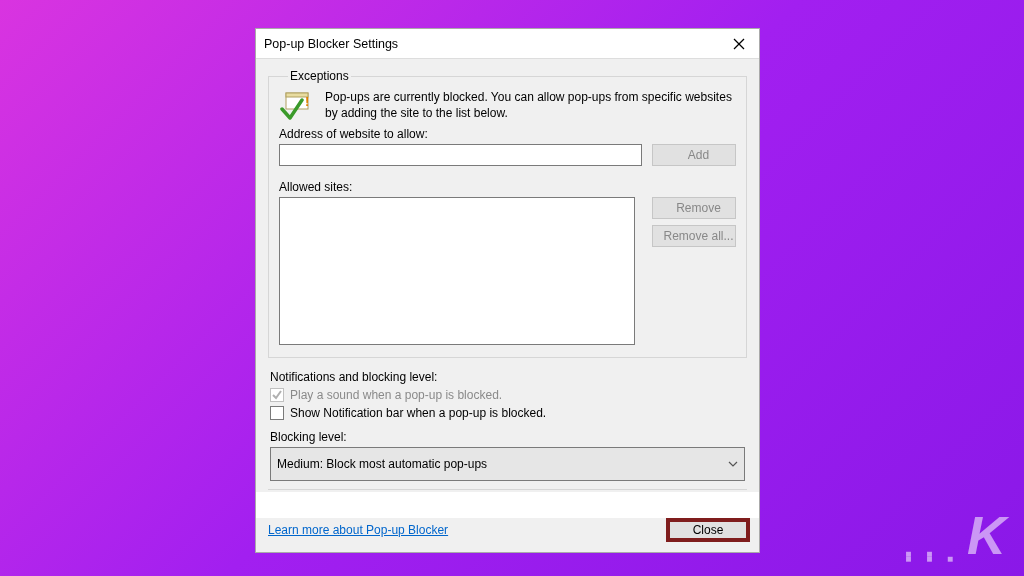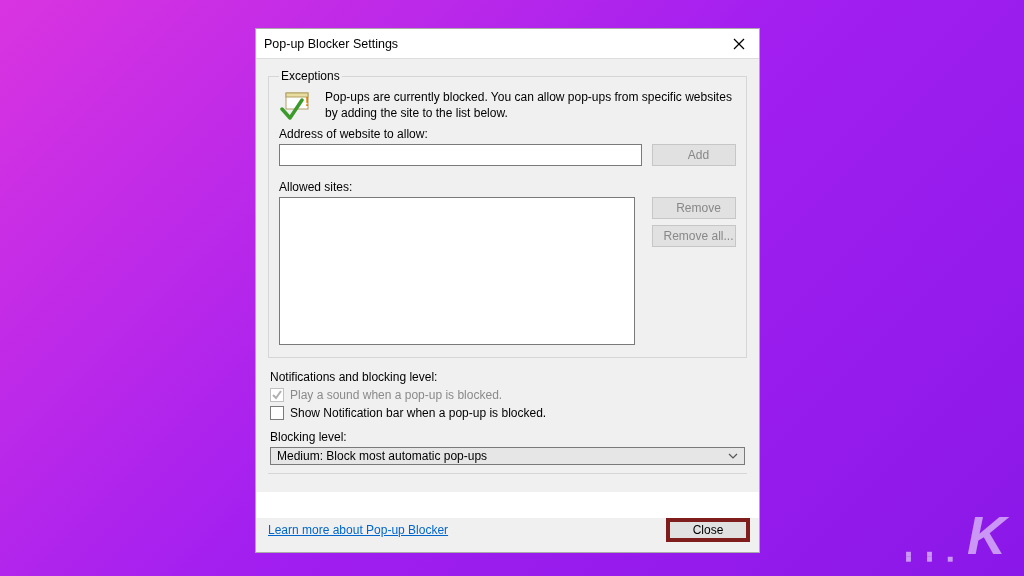--- a/index.html
+++ b/index.html
@@ -42,21 +42,21 @@
       flex-direction: column;
       gap: 8px;
       overflow: hidden;
     }
     fieldset {
       border: 1px solid #d6d6d6;
       padding: 6px 10px 12px 10px;
       font-size: 12px;
       color: #000;
     }
-    fieldset legend { font-size: 12px; color: #000; padding: 0 2px; }
+    fieldset legend { font-size: 12px; color: #000; padding: 0 2px; margin-left: 9px; }
     .exc-top {
       display: flex;
       gap: 10px;
       margin-bottom: 6px;
     }
     .exc-icon { flex: 0 0 36px; display: flex; align-items:flex-start; justify-content:center; padding-top:2px; }
     .exc-desc { font-size: 12px; line-height: 1.35; color: #000; }
     .lbl { font-size: 12px; color: #000; margin-top: 2px; margin-bottom: 3px; }
     .row { display: flex; gap: 10px; align-items: flex-start; }
     .address-input {
@@ -95,21 +95,21 @@
     .chk {
       width:14px; height:14px; border:1px solid #7a7a7a; background:#fff;
       display:flex; align-items:center; justify-content:center;
     }
     .chk.disabled { border-color:#c0c0c0; color:#b0b0b0; }
     .chk.disabled .tick { stroke:#b0b0b0; }
     .chk .tick { stroke:#333; stroke-width:2; fill:none; }
     .chk-label.muted { color:#8a8a8a; }
     .blocking-row { display:flex; flex-direction:column; margin-top:8px; }
     .select {
-      height: 18px;
+      height: 34px;
       border: 1px solid #7a7a7a;
       background: #e6e6e6;
       font-size: 12px;
       display:flex; align-items:center; justify-content:space-between;
       padding: 0 6px;
       cursor:pointer;
     }
     .footer {
       display:flex;
       justify-content:space-between;

